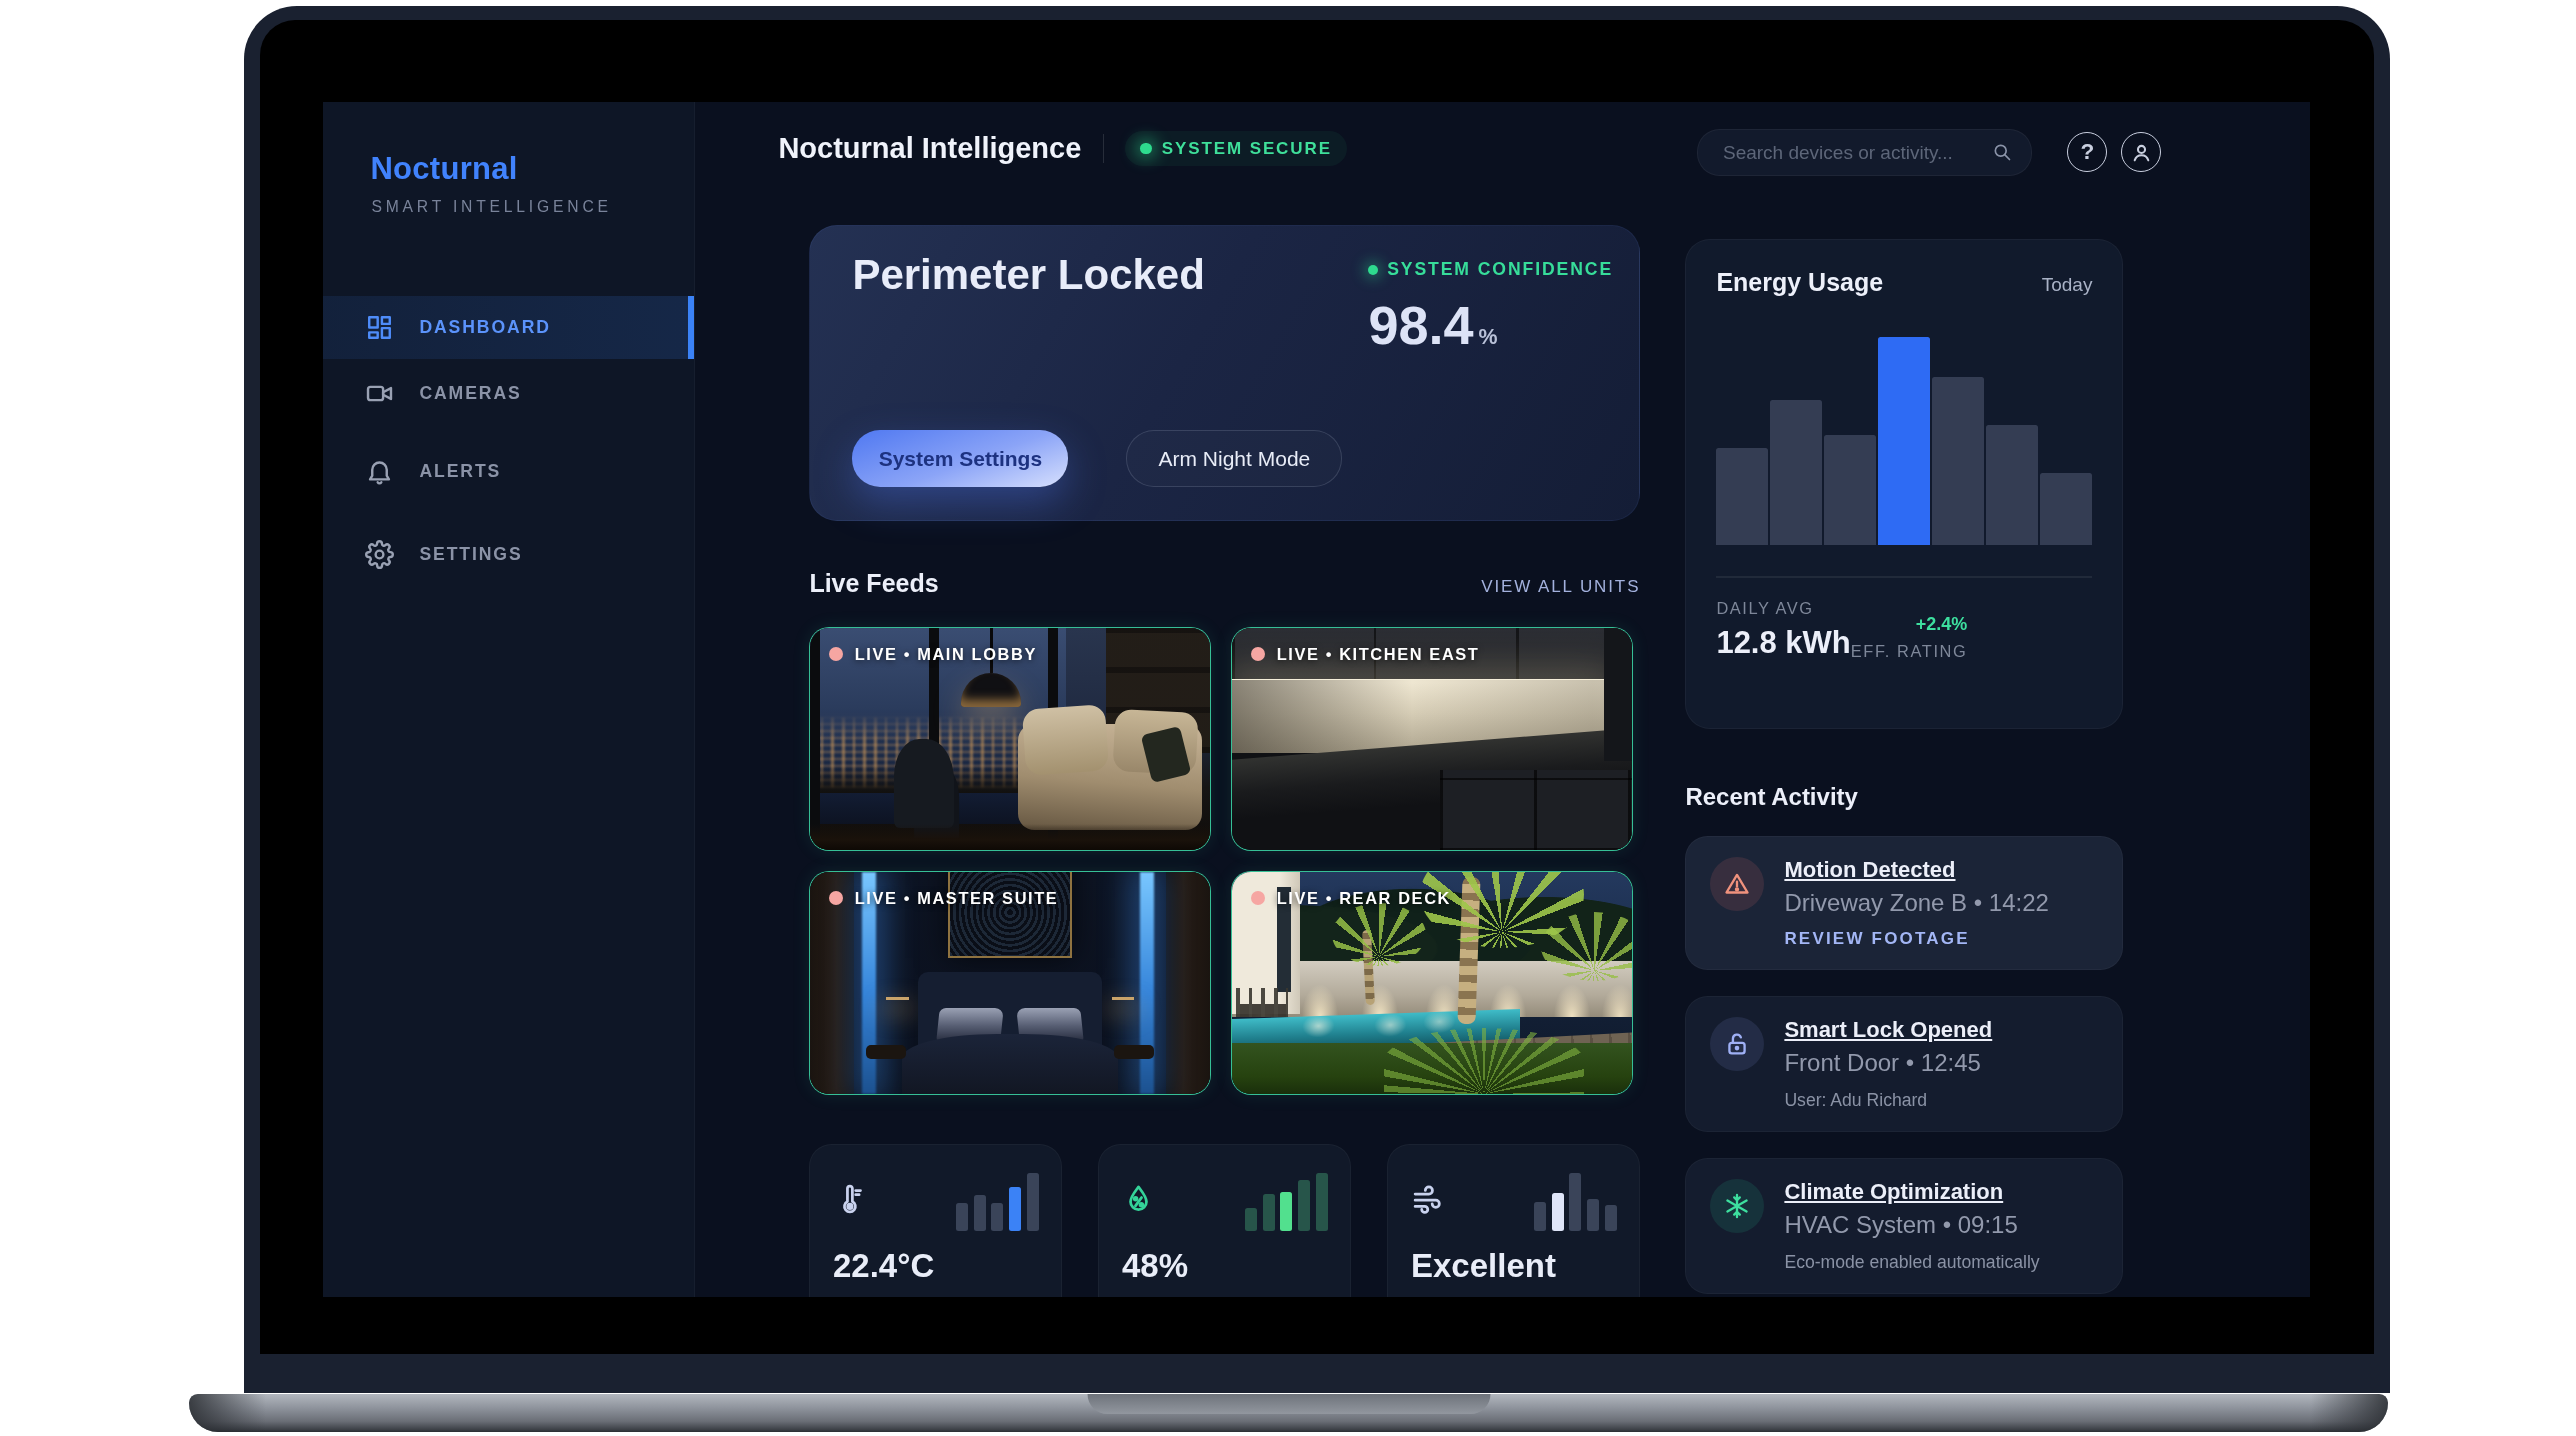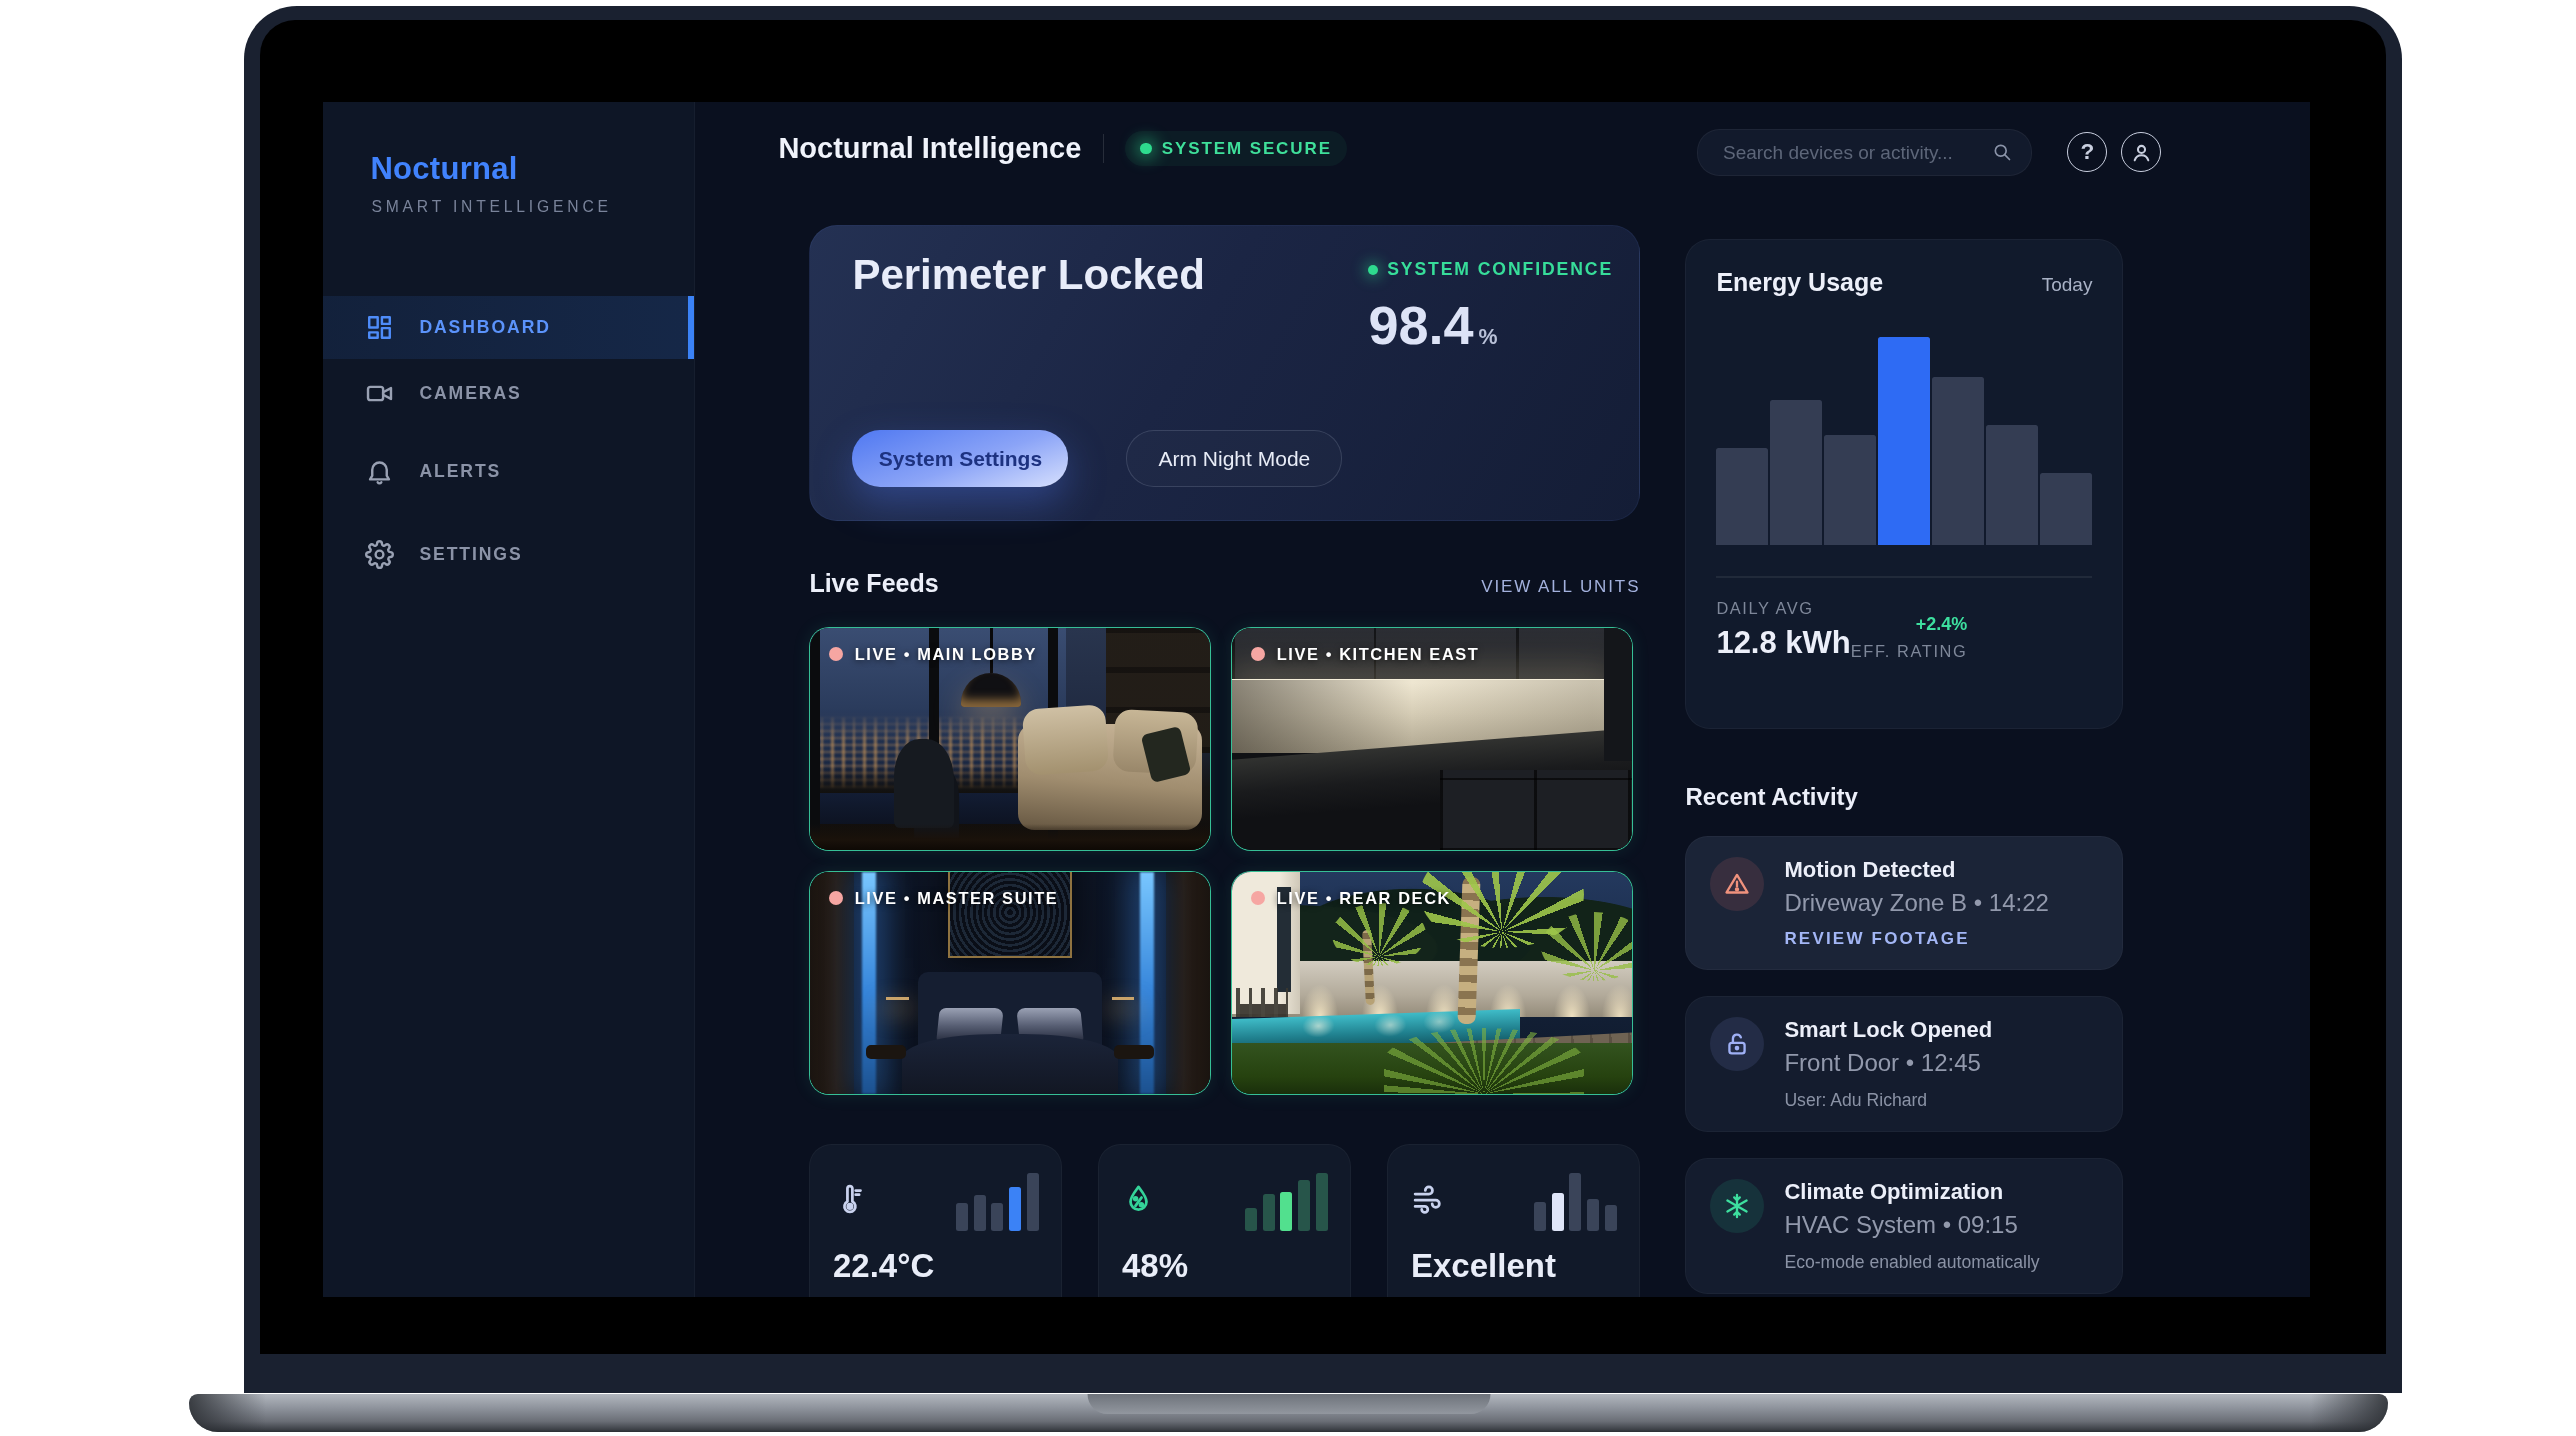--- a/index.html
+++ b/index.html
@@ -1,21 +1,21 @@
 <!DOCTYPE html>
 <html style="font-size:10px"><head>
 <meta charset="utf-8">
 <style>
   html,body{margin:0;padding:0;background:#ffffff;}
   .page{position:relative;width:2576px;height:1436px;background:#ffffff;overflow:hidden;
         font-family:"Liberation Sans","DejaVu Sans",sans-serif;}
 
   
   .lid{position:absolute;left:244px;top:6.3px;width:2146px;height:1387px;
-       background:#1a2130;border-radius:53px 53px 0 0;padding-left:12px;}
+       background:#1a2130;border-radius:53px 53px 0 0;}
   .glass{position:absolute;left:16.4px;right:16.4px;top:14px;bottom:39px;background:#000;
          border-radius:35px 35px 0 0;overflow:hidden;}
   .base{position:absolute;left:189px;top:1394px;width:2199px;height:38px;
         border-radius:8.8px 8.8px 29px 29px;
         background:linear-gradient(180deg,#b2b7bf 0%,#8d929b 38%,#6a6e76 72%,#3c4046 94%,#2b2e33 100%);}
   .base::before{content:"";position:absolute;inset:0;border-radius:inherit;
         background:linear-gradient(90deg,rgba(40,43,48,.85) 0%,rgba(40,43,48,0) 3.5%,rgba(40,43,48,0) 96.5%,rgba(40,43,48,.85) 100%);}
   .notch{position:absolute;left:50%;top:0;transform:translateX(-50%);width:403px;height:20px;
         border-radius:0 0 25px 25px;background:linear-gradient(180deg,#6e737b,#92979f);}
 
@@ -226,21 +226,21 @@
   .delta-label{margin-top:7.5px;font-size:16.4px;letter-spacing:1.6px;color:#7e8799;text-align:right;}
 
   .activity-title{margin-top:54px;font-size:24px;font-weight:700;color:#eceff9;height:28px;}
   .activity-list{margin-top:25px;display:flex;flex-direction:column;gap:26px;}
   .act-item{border-radius:22.6px;background:#141c2e;border:0.6px solid rgba(255,255,255,.035);
       box-sizing:border-box;padding:20px 24px;display:flex;gap:20px;cursor:pointer;}
   .act-item.highlight{background:#1b2437;}
   .act-icon{flex:0 0 auto;width:54px;height:54px;border-radius:50%;display:flex;align-items:center;justify-content:center;}
   .ai-warn{background:rgba(244,114,114,.13);} .ai-lock{background:rgba(148,163,245,.12);} .ai-snow{background:rgba(45,212,160,.12);}
   .act-icon svg{width:28px;height:28px;}
-  .act-title{font-size:22px;font-weight:600;color:#eceff9;}
+  .act-title{font-size:22px;font-weight:600;color:#eceff9;text-decoration:underline;}
   .act-meta{margin-top:5.7px;font-size:24px;color:#9299ac;}
   .act-action{margin-top:12px;font-size:17px;font-weight:700;letter-spacing:2.2px;color:#a3b6f5;}
   .act-note{margin-top:13.2px;font-size:17.6px;color:#8a92a5;}
 </style>
 </head>
 <body>
 
 <div class="page">
   <div class="lid">
     <div class="glass">

